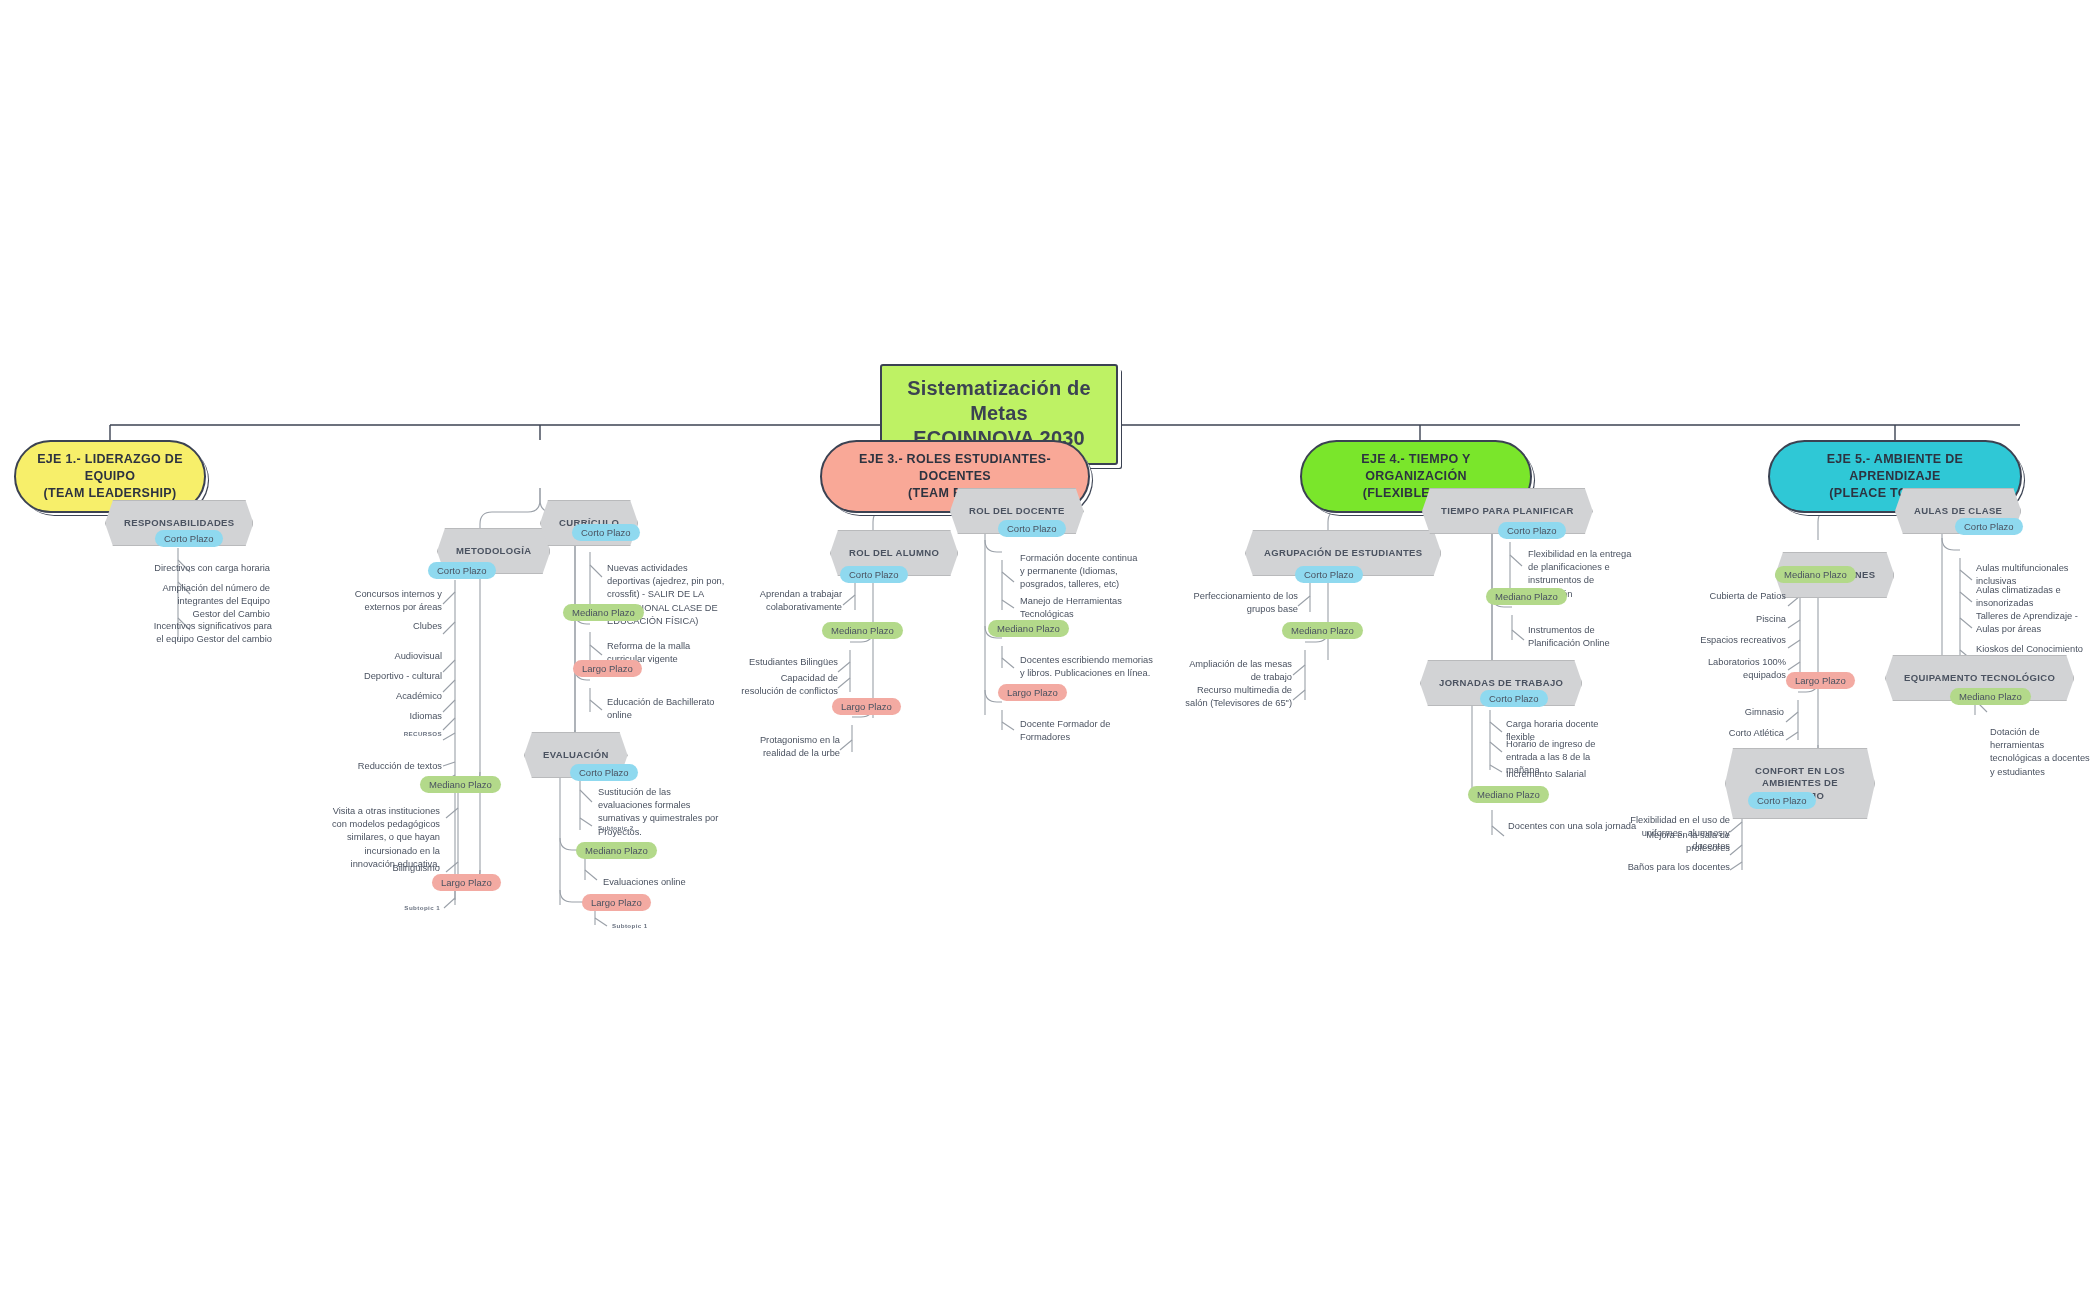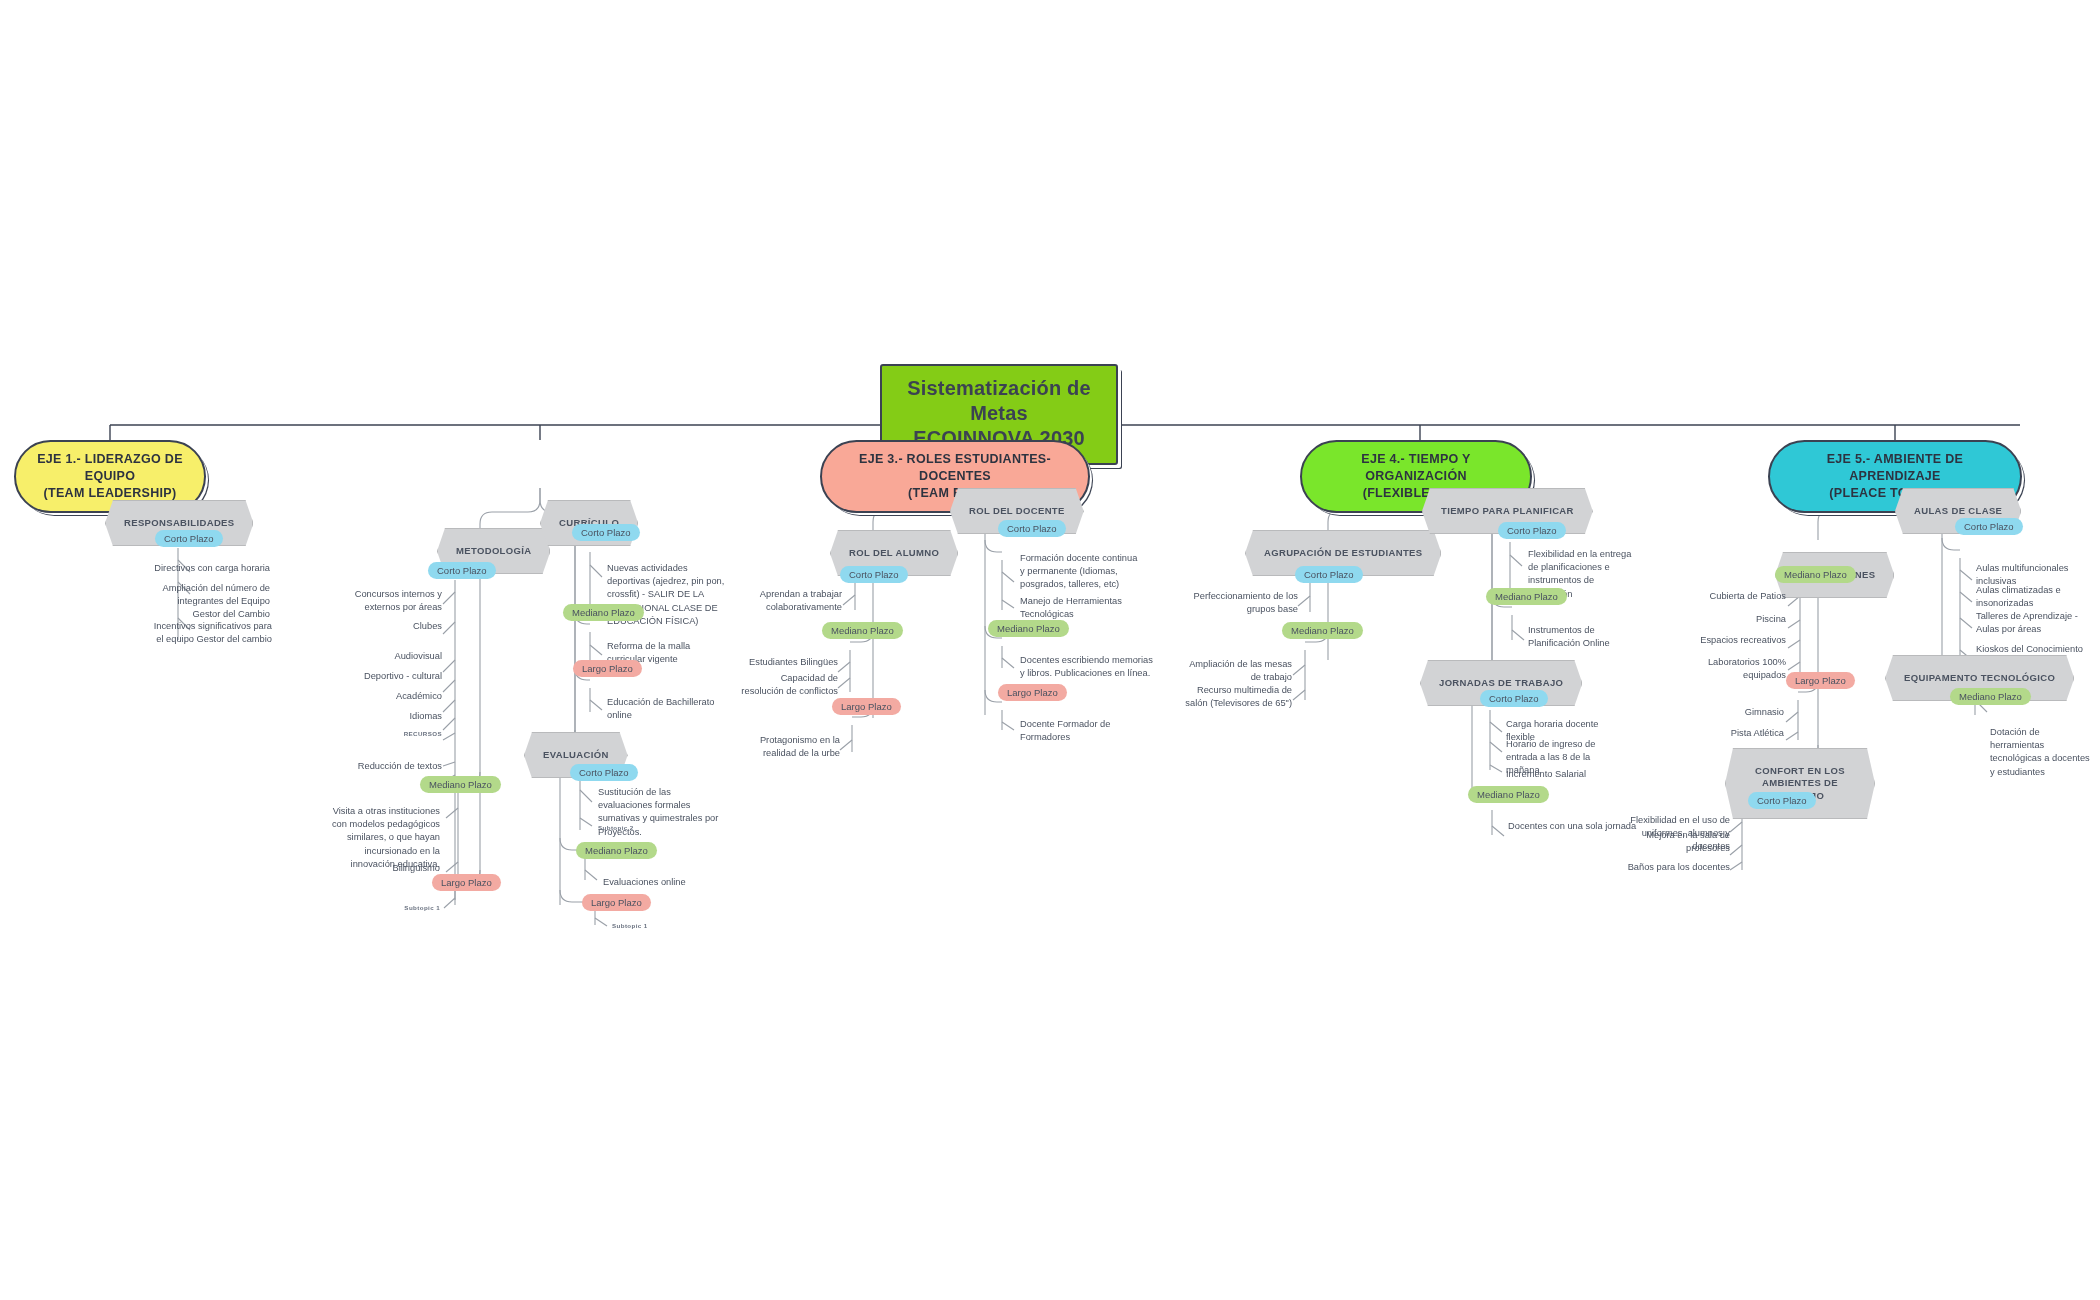--- a/index.html
+++ b/index.html
@@ -24,21 +24,21 @@
     width: 2100px; height: 1300px;
     pointer-events: none;
   }
   .node {
     position: absolute;
     box-sizing: border-box;
   }
 
   
   .root {
-    background: #84cc16;
+    background: #bef264;
     border: 2px solid #3b4252;
     border-radius: 3px;
     box-shadow: 4px 4px 0 -1px #ffffff, 5px 5px 0 -1px #3b4252;
     padding: 10px 22px 12px 22px;
     text-align: center;
     color: #3b4252;
     font-size: 20px;
     font-weight: bold;
     line-height: 1.25;
     letter-spacing: 0.2px;
@@ -385,21 +385,21 @@
   <div class="node leaf left" style="left:1508px; top:820px; width:130px;">Docentes con una sola jornada</div>
 
   <div class="node hex" style="left:1775px; top:530px;margin-top:22px;">INSTALACIONES</div>
   <div class="node chip mediano" style="left:1775px; top:566px;">Mediano Plazo</div>
   <div class="node leaf right" style="left:1680px; top:590px; width:106px;">Cubierta de Patios</div>
   <div class="node leaf right" style="left:1680px; top:613px; width:106px;">Piscina</div>
   <div class="node leaf right" style="left:1680px; top:634px; width:106px;">Espacios recreativos</div>
   <div class="node leaf right" style="left:1670px; top:656px; width:116px;">Laboratorios 100% equipados</div>
   <div class="node chip largo" style="left:1786px; top:672px;">Largo Plazo</div>
   <div class="node leaf right" style="left:1690px; top:706px; width:94px;">Gimnasio</div>
-  <div class="node leaf right" style="left:1690px; top:727px; width:94px;">Pista Atlética</div>
+  <div class="node leaf right" style="left:1690px; top:727px; width:94px;">Corto Atlética</div>
 
   <div class="node hex two-line" style="left:1725px; top:748px; width:150px;">CONFORT EN LOS AMBIENTES DE TRABAJO</div>
   <div class="node chip corto" style="left:1748px; top:792px;">Corto Plazo</div>
   <div class="node leaf right" style="left:1624px; top:814px; width:106px;">Flexibilidad en el uso de uniformes, alumnos y docentes</div>
   <div class="node leaf right" style="left:1624px; top:829px; width:106px;">Mejora en la sala de profesores</div>
   <div class="node leaf right" style="left:1624px; top:861px; width:106px;">Baños para los docentes</div>
 
   <div class="node hex" style="left:1895px; top:488px;">AULAS DE CLASE</div>
   <div class="node chip corto" style="left:1955px; top:518px;">Corto Plazo</div>
   <div class="node leaf left" style="left:1976px; top:562px; width:118px;">Aulas multifuncionales inclusivas</div>

